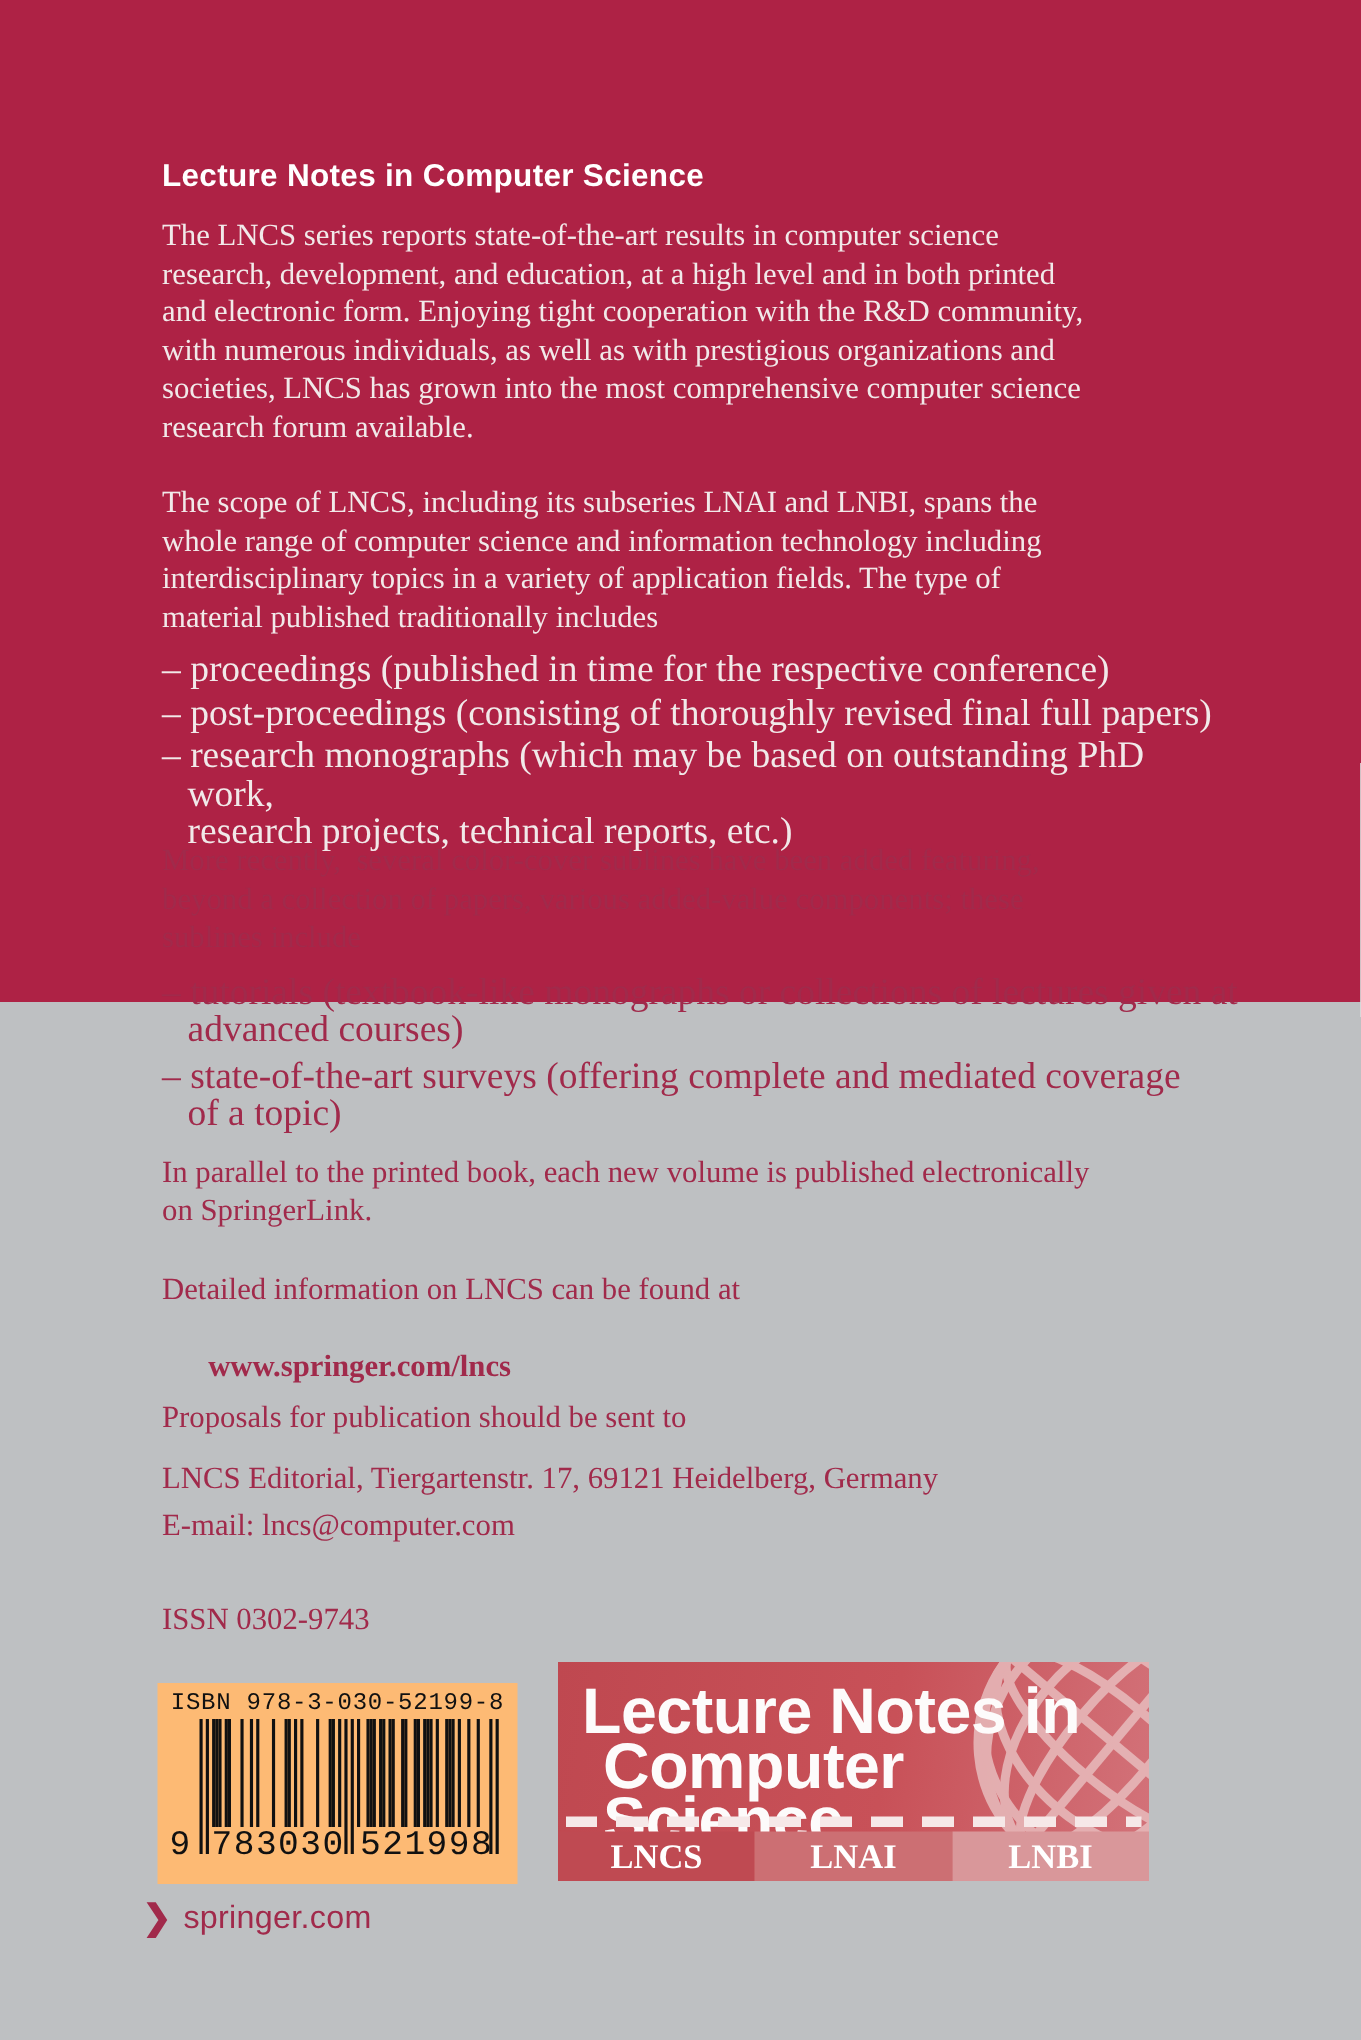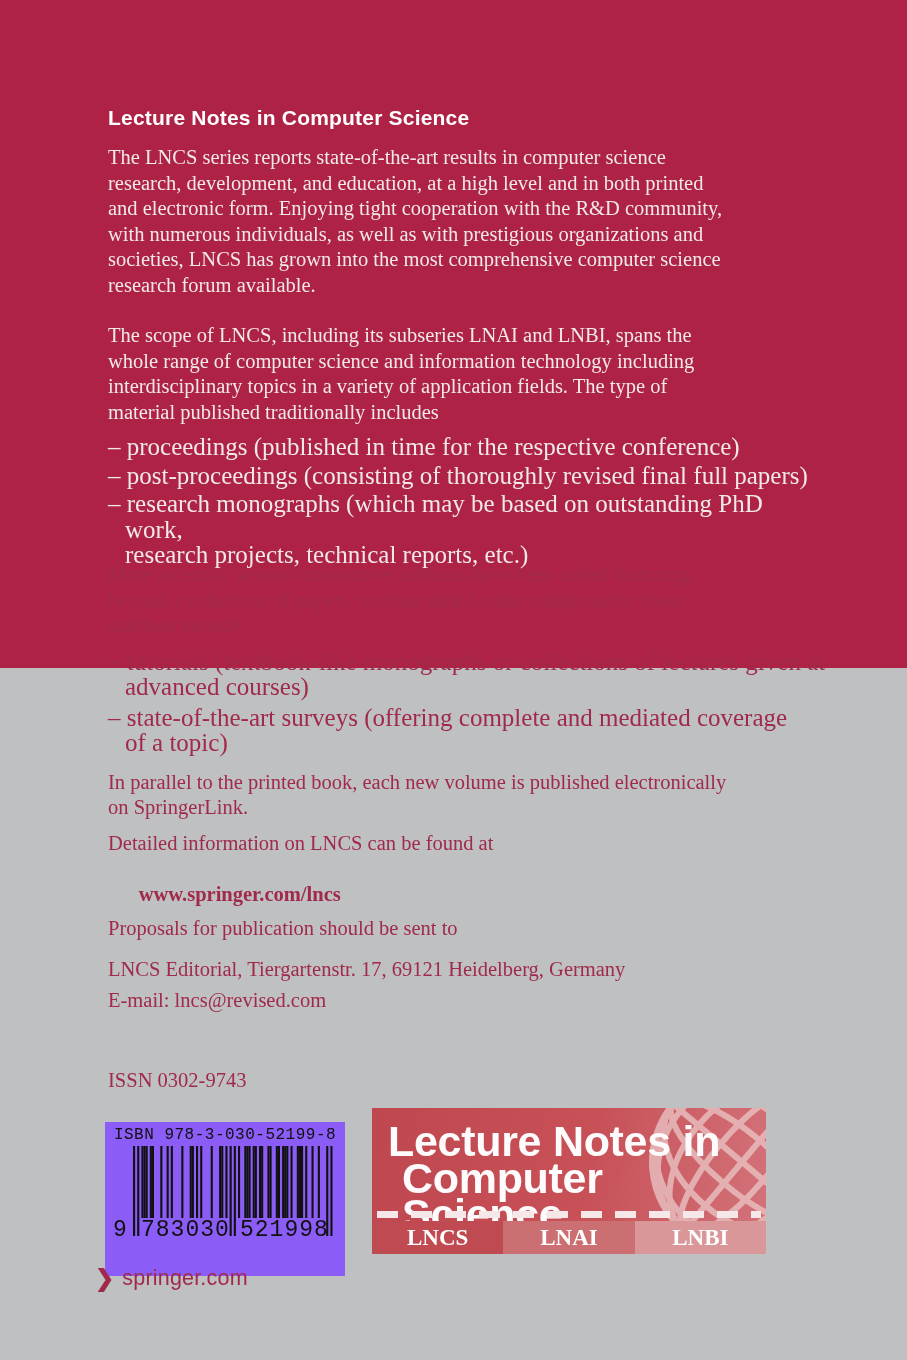--- a/index.html
+++ b/index.html
@@ -18,31 +18,31 @@
   ul.dash-list li{white-space:pre-wrap;padding-left:17px;text-indent:-17px;
     font-size:25px;line-height:25.5px;margin:0 0 3px 0;}
   .top-band ul.dash-list li{color:var(--top-text,#f1e9e9);}
 
   
   .bottom-text{position:absolute;top:546px;left:108px;width:724px;color:var(--accent,#a12a4b);}
   .bottom-text p{margin:0;font-size:20.5px;line-height:25.5px;white-space:pre-wrap;}
   .bottom-text p.more{margin:16px 0 10px 0;}
   .bottom-text ul.dash-list li{color:var(--accent,#a12a4b);margin-bottom:5px;}
   .bottom-text p.parallel{margin-top:14px;}
-  .bottom-text p.detail{margin-top:10px;}
+  .bottom-text p.detail{margin-top:27px;}
   .bottom-text p.detail strong{font-weight:bold;}
   .bottom-text p.proposals{margin-top:9px;}
   .bottom-text p.editorial{margin-top:15px;}
   .bottom-text p.email{margin-top:6px;}
 
   .issn{position:absolute;left:108px;top:1068px;color:var(--accent,#a12a4b);
     font-size:20.5px;line-height:25.5px;}
 
   
-  .barcode-box{position:absolute;left:105px;top:1122px;width:240px;height:154px;background:#8b5cf6;}
+  .barcode-box{position:absolute;left:105px;top:1122px;width:240px;height:134px;background:#fdba74;}
   .isbn-label{position:absolute;top:4px;left:0;width:100%;text-align:center;
     font-family:"Liberation Mono",monospace;font-size:16px;color:#111;letter-spacing:.5px;}
   .barcode-box svg{position:absolute;left:0;top:24px;}
   .bd{position:absolute;top:95px;font-family:"Liberation Mono",monospace;
     font-size:23px;color:#111;letter-spacing:1px;}
   .bd-9{left:8px;}
   .bd-g1{left:36px;}
   .bd-g2{left:135px;}
 
   
@@ -102,21 +102,21 @@
 advanced courses)</li>
       <li>– state-of-the-art surveys (offering complete and mediated coverage
 of a topic)</li>
     </ul>
     <p class="parallel">In parallel to the printed book, each new volume is published electronically
 on SpringerLink.</p>
     <p class="detail"><span>Detailed information on LNCS can be found at</span><br>
       <strong>www.springer.com/lncs</strong></p>
     <p class="proposals">Proposals for publication should be sent to</p>
     <p class="editorial">LNCS Editorial, Tiergartenstr. 17, 69121 Heidelberg, Germany</p>
-    <p class="email">E-mail: lncs@revised.com</p>
+    <p class="email">E-mail: lncs@computer.com</p>
   </section>
 
   <div class="issn">ISSN 0302-9743</div>
 
   <div class="barcode-box">
     <div class="isbn-label">ISBN 978-3-030-52199-8</div>
     <svg id="barcode-svg" width="240" height="92">
         <rect x="28.00" y="0" width="2.10" height="90" fill="#111"></rect>
         <rect x="32.20" y="0" width="2.10" height="90" fill="#111"></rect>
         <rect x="36.40" y="0" width="2.10" height="72" fill="#111"></rect>

